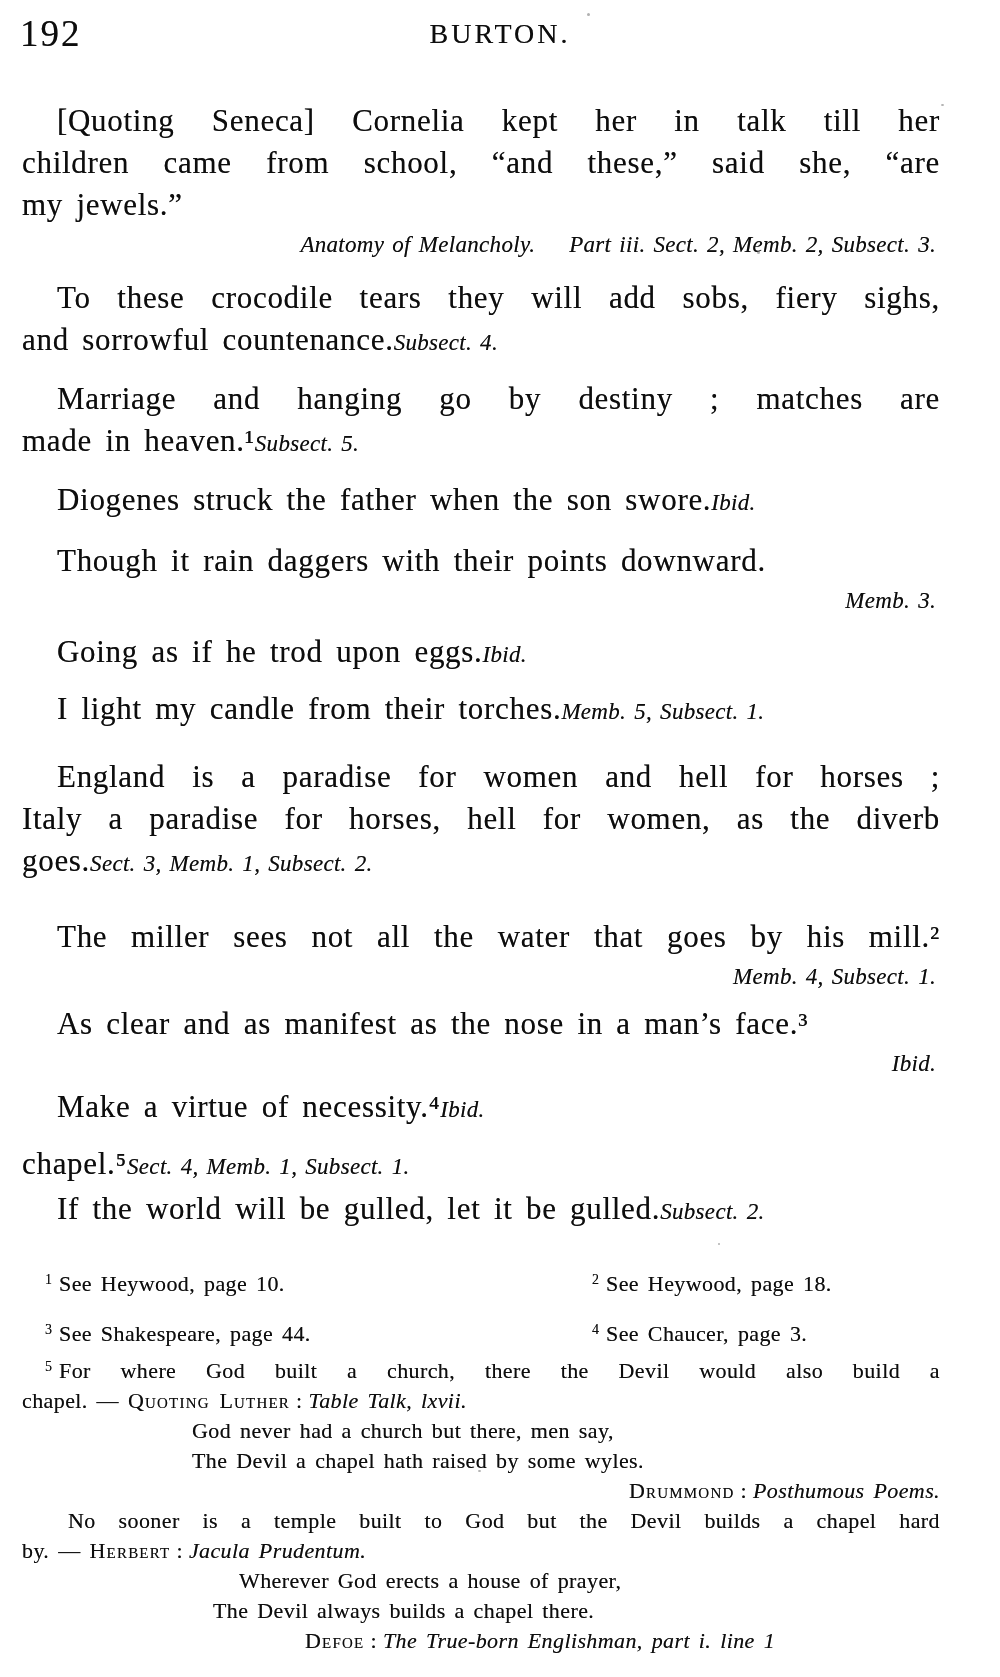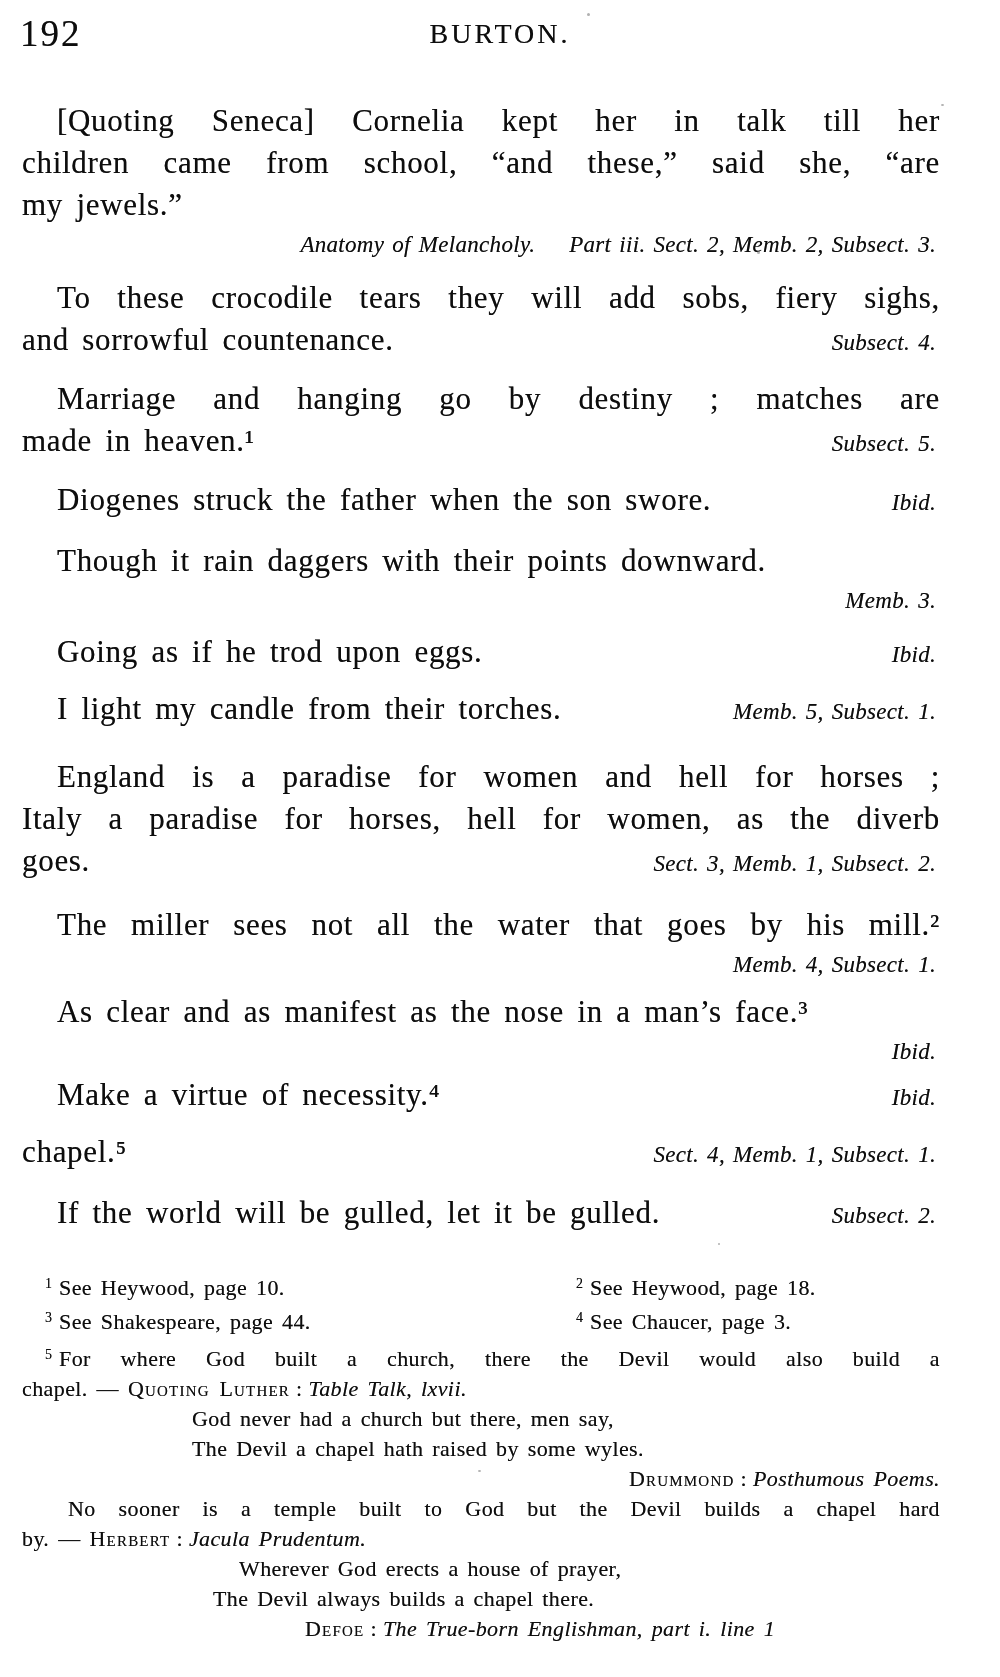--- a/index.html
+++ b/index.html
@@ -20,30 +20,30 @@
   .page-number{position:absolute;left:20px;top:12px;font-size:37px;letter-spacing:2px;}
   .running-head{display:block;text-align:center;font-size:28px;letter-spacing:3px;padding-top:18px;}
 
   
   .content{margin-left:22px;width:918px;}
   .quotes{padding-top:40px;} 
   .quote{font-size:31px;line-height:42px;letter-spacing:.7px;word-spacing:5px;}
   .qline{min-height:42px;}
   .indent{text-indent:35px;}
   .just{text-align:justify;text-align-last:justify;}
-  .qrow{display:flex;justify-content:space-between;align-items:baseline;}
+  .qrow{display:flex;align-items:baseline;}
   .qrow .qtext{white-space:nowrap;}
   .qrow .qtext.pindent{padding-left:35px;}
   .attr{font-style:italic;font-size:23px;letter-spacing:.3px;word-spacing:2px;white-space:nowrap;margin-right:4px;}
   .attr-line{text-align:right;line-height:32px;}
   .attr-line .gap{margin-left:30px;}
 
   
   .footnotes{margin-top:32px;font-size:22px;line-height:30px;letter-spacing:.4px;word-spacing:3px;}
-  .fn-grid{display:grid;grid-template-columns:554px 1fr;}
+  .fn-grid{display:grid;grid-template-columns:554px 1fr;gap:16px;}
   .fn-item{white-space:nowrap;}
   .fn-item.left{padding-left:23px;}
   sup.fnm{font-size:14px;vertical-align:7px;margin-right:7px;letter-spacing:0;}
   .fnline{min-height:30px;}
   .fn-indent{text-indent:46px;}
   .sc{font-variant:small-caps;letter-spacing:1.2px;}
   .it{font-style:italic;}
   .sep{margin:0 6px;}
   .fn-verse{margin-left:170px;}
   .fn-attr{text-align:right;line-height:30px;}
@@ -122,21 +122,21 @@
 
     <article class="quote" style="margin-top:23px">
       <div class="qline just indent">England is a paradise for women and hell for horses ;</div>
       <div class="qline just">Italy a paradise for horses, hell for women, as the diverb</div>
       <div class="qline qrow">
         <span class="qtext">goes.</span>
         <span class="attr">Sect. 3, Memb. 1, Subsect. 2.</span>
       </div>
     </article>
 
-    <article class="quote" style="margin-top:19px">
+    <article class="quote" style="margin-top:31px">
       <div class="qline just indent">The miller sees not all the water that goes by his mill.²</div>
       <div class="attr-line">
         <span class="attr">Memb. 4, Subsect. 1.</span>
       </div>
     </article>
 
     <article class="quote" style="margin-top:10px">
       <div class="qline indent">As clear and as manifest as the nose in a man’s face.³</div>
       <div class="attr-line">
         <span class="attr">Ibid.</span>
@@ -150,21 +150,21 @@
       </div>
     </article>
 
     <article class="quote" style="margin-top:12px">
       <div class="qline qrow">
         <span class="qtext">chapel.⁵</span>
         <span class="attr">Sect. 4, Memb. 1, Subsect. 1.</span>
       </div>
     </article>
 
-    <article class="quote" style="margin-top:16px">
+    <article class="quote" style="">
       <div class="qline qrow">
         <span class="qtext pindent">If the world will be gulled, let it be gulled.</span>
         <span class="attr">Subsect. 2.</span>
       </div>
     </article>
 
     <footer class="footnotes">
 
       <div class="fn-grid">
         <div class="fn-item left">

